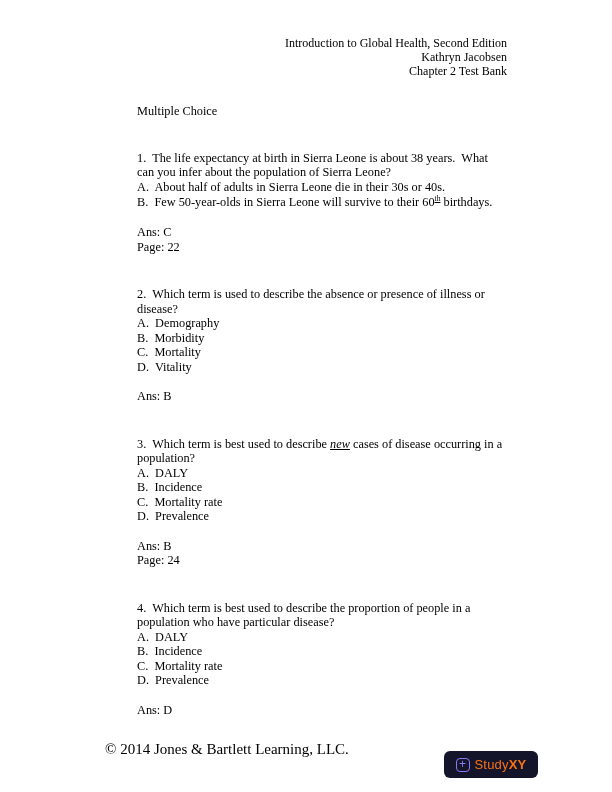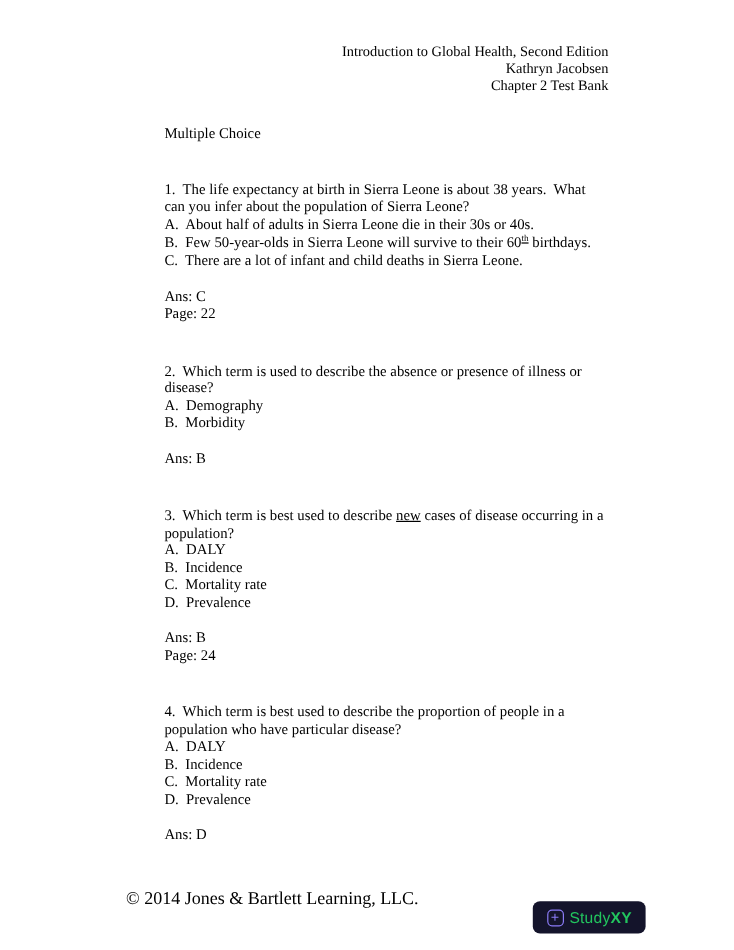--- a/index.html
+++ b/index.html
@@ -32,21 +32,21 @@
     white-space: pre-wrap;
   }
   .question { margin-bottom: 33px; }
   .question p {
     font-size: 12.3px;
     line-height: 1.18;
     white-space: pre-wrap;
   }
   .answer-block { margin-top: 15px; }
   sup { font-size: 0.62em; text-decoration: underline; }
-  .u { text-decoration: underline; }
+  .u { text-decoration: underline; font-style: italic; }
   .footer-copyright {
     position: absolute;
     left: 72px;
     bottom: 34px;
     font-size: 15px;
     white-space: pre-wrap;
   }
   .brand-badge {
     position: absolute;
     right: 41px;
@@ -65,51 +65,52 @@
     width: 14px;
     height: 14px;
     border: 1.4px solid #8b7bf7;
     border-radius: 4px;
     color: #8b7bf7;
     font-size: 12px;
     line-height: 11px;
     text-align: center;
     font-weight: 400;
   }
-  .brand-text { color: #22c55e; font-size: 13px; letter-spacing: 0.2px; }
+  .brand-text { color: #f97316; font-size: 13px; letter-spacing: 0.2px; }
   .brand-text .bold { font-weight: 700; }
 </style>
 </head>
 <body>
 
 <div class="page">
 
   <div class="doc-header">
     <div>Introduction to Global Health, Second Edition</div>
     <div>Kathryn Jacobsen</div>
     <div>Chapter 2 Test Bank</div>
   </div>
 
   <div class="section-title">Multiple Choice</div>
 
   <div class="question">
     <p>1.  The life expectancy at birth in Sierra Leone is about 38 years.  What can you infer about the population of Sierra Leone?</p>
     <p>A.  About half of adults in Sierra Leone die in their 30s or 40s.</p>
     <p><span>B.  Few 50-year-olds in Sierra Leone will survive to their 60</span><sup>th</sup><span> birthdays.</span></p>
-    <p>C.  There are a lot of infant and child deaths in Sierra Leone.</p>
     <div class="answer-block">
       <p>Ans: C</p>
       <p>Page: 22</p>
     </div>
   </div>
 
   <div class="question">
     <p>2.  Which term is used to describe the absence or presence of illness or disease?</p>
     <p>A.  Demography</p>
     <p>B.  Morbidity</p>
+    <p>C.  Mortality</p>
+    <p>D.  Vitality</p>
     <div class="answer-block">
       <p>Ans: B</p>
     </div>
   </div>
 
   <div class="question">
     <p><span>3.  Which term is best used to describe </span><span class="u">new</span><span> cases of disease occurring in a population?</span></p>
     <p>A.  DALY</p>
     <p>B.  Incidence</p>
     <p>C.  Mortality rate</p>

